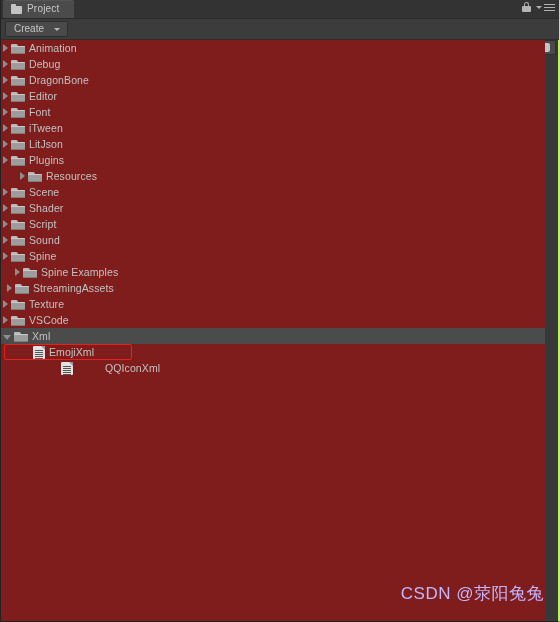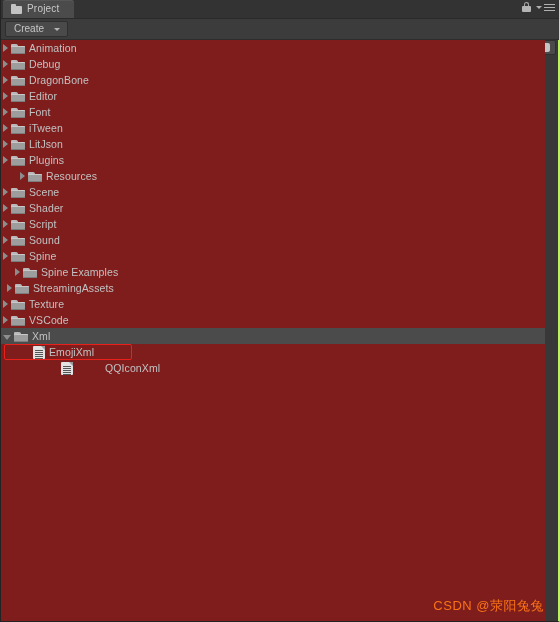--- a/index.html
+++ b/index.html
@@ -383,23 +383,23 @@
     height: 16px;
     border: 1.5px solid #e8221b;
     border-radius: 2px;
     box-sizing: border-box;
     pointer-events: none;
   }
 
   .watermark {
     position: absolute;
     right: 14px;
-    bottom: 6px;
-    font-size: 13px;
-    color: #f97316;
+    bottom: 16px;
+    font-size: 17px;
+    color: #c4b5fd;
     letter-spacing: .5px;
     white-space: nowrap;
   }
 </style>
 </head>
 <body>
 
 <div id="app">
 
   <div class="tabbar">

